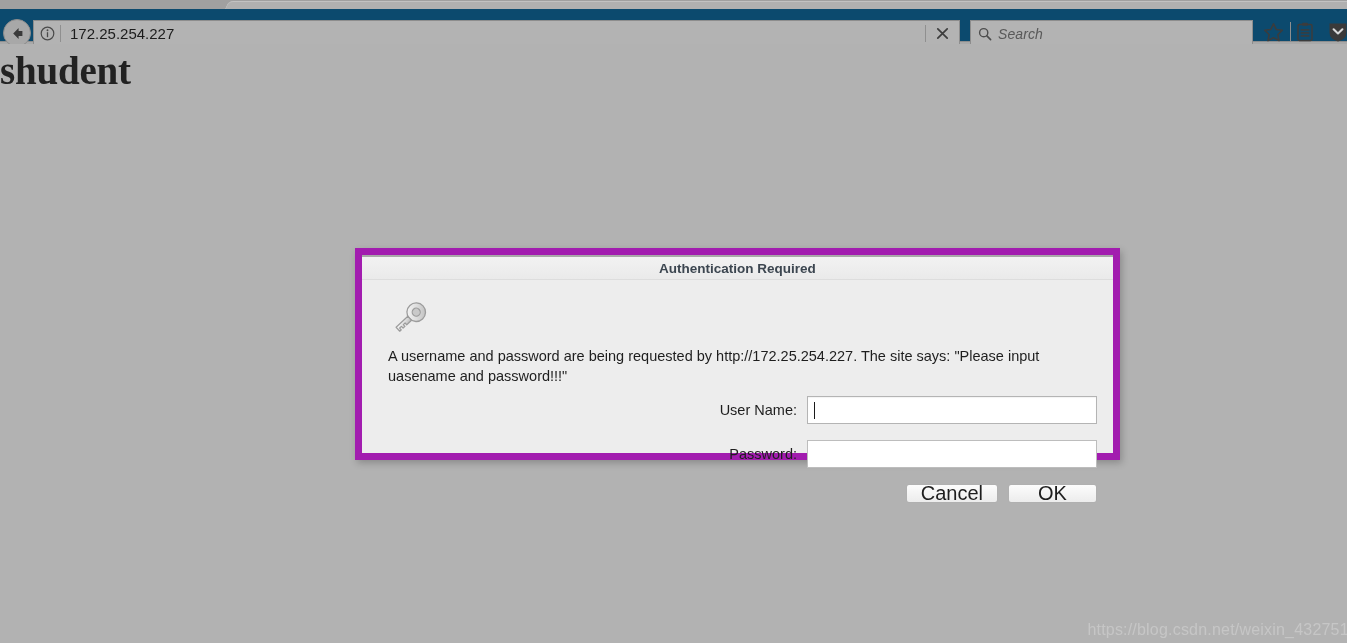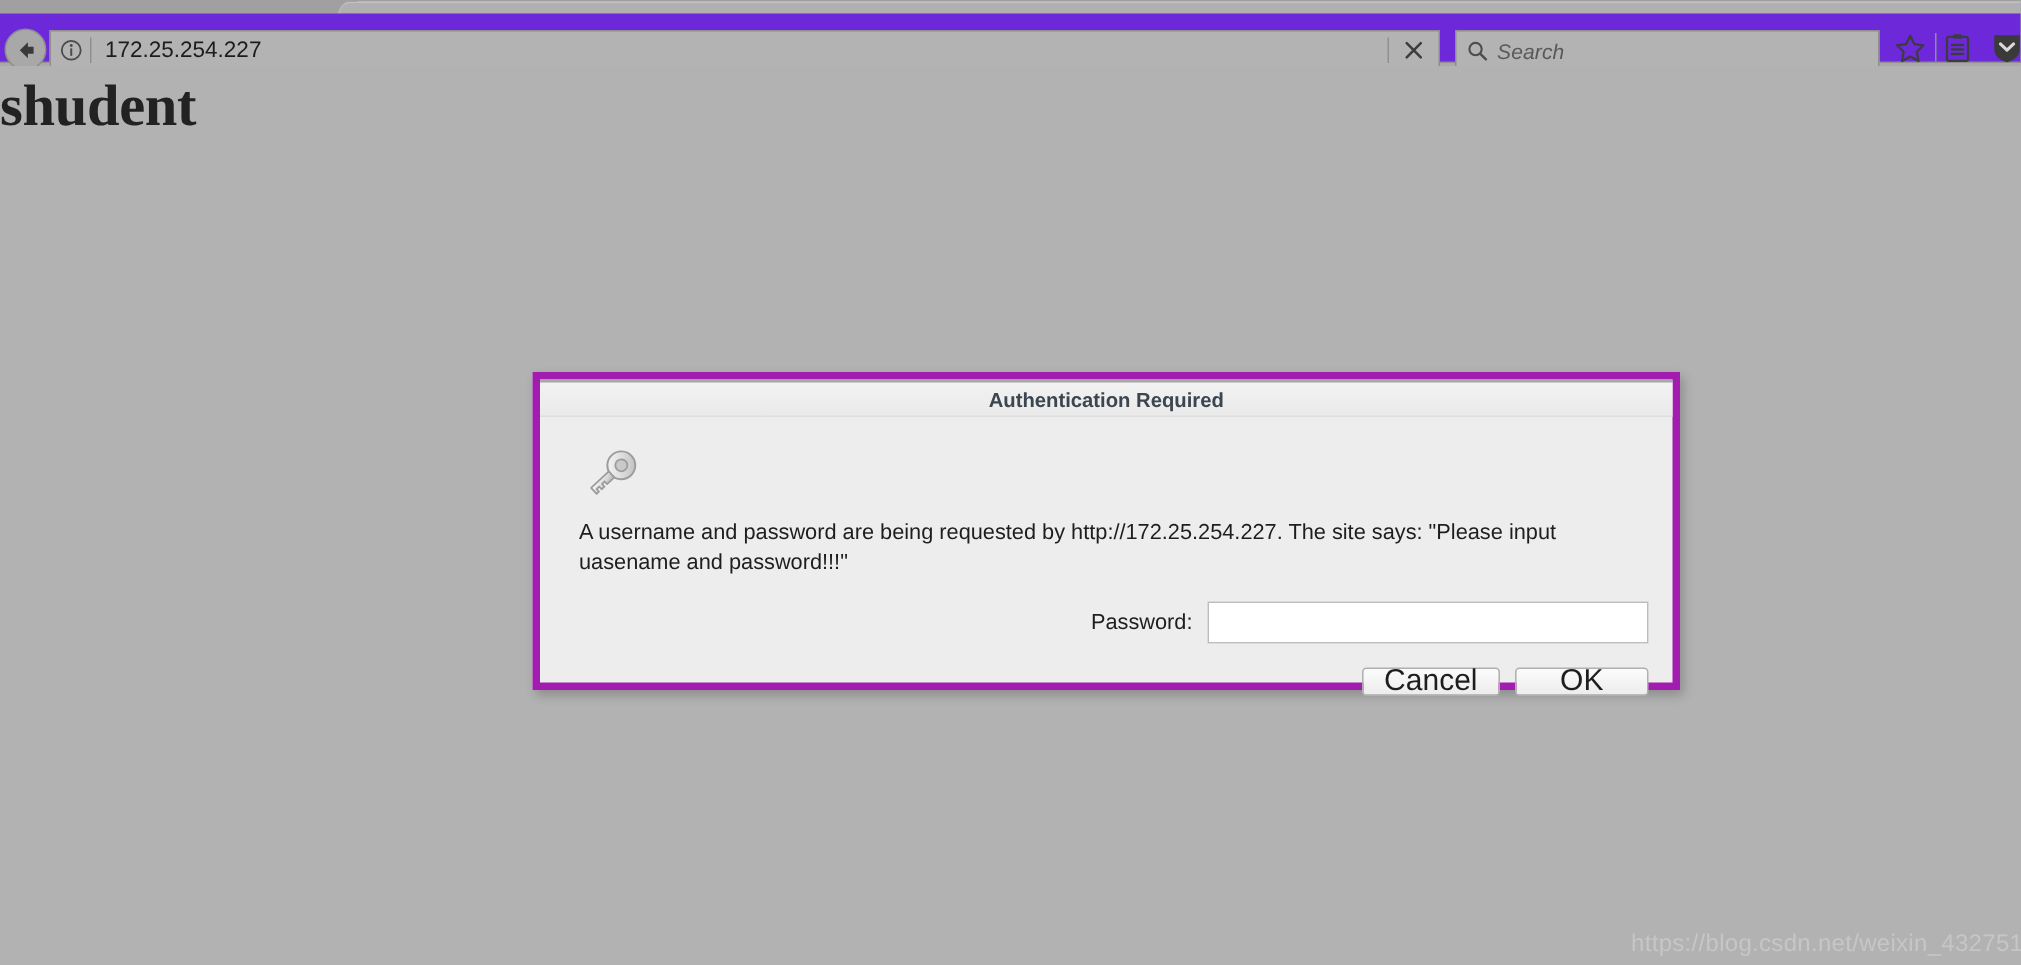--- a/index.html
+++ b/index.html
@@ -52,21 +52,21 @@
     height: 9px;
     background: #b0b0b0;
     border-top: 1px solid #c2c2c2;
   }
 
   #nav-bar {
     position: absolute;
     left: 0; top: 9px;
     width: 1347px;
     height: 32px;
-    background: #6d28d9;
+    background: #0c4a6e;
     border-bottom: 1px solid #8e8e8e;
   }
 
   .chrome-btn {
     position: absolute;
     display: flex;
     align-items: center;
     justify-content: center;
   }
 
@@ -194,21 +194,21 @@
   }
 
   
   #auth-dialog {
     position: absolute;
     left: 355px;
     top: 204px;
     width: 765px;
     height: 212px;
     background: #ededed;
-    border: 5px solid #a21caf;
+    border: 7px solid #a21caf;
     box-shadow: 2px 3px 7px rgba(0,0,0,0.22);
     box-sizing: border-box;
   }
   #dialog-titlebar {
     height: 25px;
     background: linear-gradient(to bottom, #f2f2f2 0%, #eaeaea 100%);
     border-top: 2px solid #a8a8a8;
     border-bottom: 1px solid #dddddd;
     display: flex;
     align-items: center;
@@ -411,20 +411,27 @@
             <g transform="rotate(-43 22 22)">
               <circle cx="30.5" cy="22" r="9.3" fill="url(#keyGrad)" stroke="#9c9c9c" stroke-width="1.3"></circle>
               <circle cx="30.5" cy="22" r="4.0" fill="#c9c9c9" stroke="#9c9c9c" stroke-width="1.2"></circle>
               <path d="M21.6 19.3 L5.5 19.3 L5.5 24.7 L7.6 24.7 L7.6 22.3 L10.0 22.3 L10.0 24.7 L12.6 24.7 L12.6 22.3 L15.0 22.3 L15.0 24.7 L21.6 24.7 Z" fill="url(#keyGrad)" stroke="#9c9c9c" stroke-width="1.2" stroke-linejoin="round"></path>
             </g>
           </svg>
         </div>
         <div id="dialog-message">A username and password are being requested by http://172.25.254.227. The site says: "Please input uasename and password!!!"</div>
       </div>
 
+      <div class="field-row" id="username-row">
+        <div class="field-label">User Name:</div>
+        <div class="field-input" id="username-input">
+          <span id="text-caret"></span>
+          <span class="input-value"></span>
+        </div>
+      </div>
 
       <div class="field-row" id="password-row">
         <div class="field-label">Password:</div>
         <div class="field-input" id="password-input">
           <span class="input-value"></span>
         </div>
       </div>
 
       <div id="button-row">
         <div class="dialog-button">Cancel</div>

